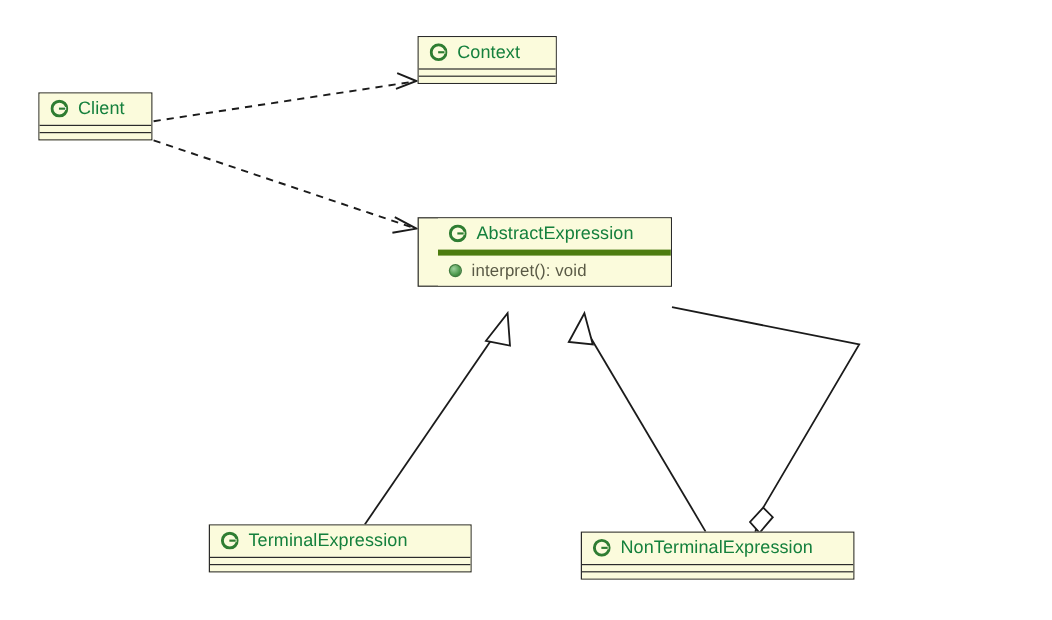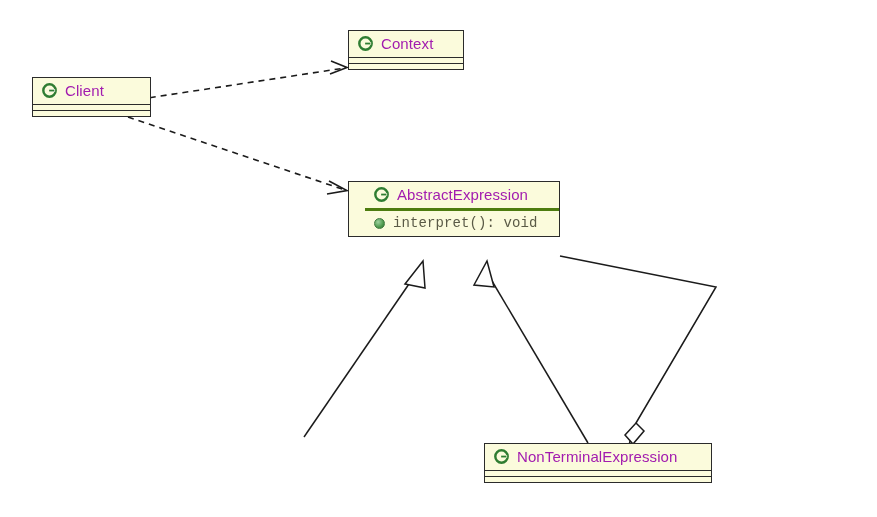--- a/index.html
+++ b/index.html
@@ -38,36 +38,35 @@
     gap: 8px;
     background: #fbfbdc;
   }
   .compartment-members {
     display: flex;
     flex-direction: column;
     justify-content: center;
     padding: 4px 10px 5px 9px;
     gap: 8px;
     background: #fbfbdc;
-    border-top: 3px solid #4d7c0f;
-    font-family: Liberation Mono, monospace;
+    border-top: 5px solid #4d7c0f;
   }
   .member-row {
     display: flex;
     align-items: center;
     gap: 8px;
   }
   .compartment-empty {
     height: 5px;
     background: #fbfbdc;
     border-top: 1px solid #2b2b2b;
   }
   .class-name {
     font-size: 15px;
-    color: #a21caf;
+    color: #15803d;
     white-space: nowrap;
     letter-spacing: 0.1px;
   }
   .member-name {
     font-size: 14px;
     color: #5a5a46;
     white-space: nowrap;
     letter-spacing: 0.1px;
   }
   .icon-class {
@@ -81,21 +80,21 @@
     flex: 0 0 auto;
     width: 11px;
     height: 11px;
     border-radius: 50%;
     background: radial-gradient(circle at 35% 33%, #9fd19f 0%, #4e9a4e 60%, #2f6b2f 100%);
     border: 1px solid #3f7a3f;
     box-sizing: border-box;
   }
 
   
-  #class-client            { left: 32px;  top: 77px;  width: 119px; }
+  #class-client            { left: 32px;  top: 77px;  width: 95px; }
   #class-context           { left: 348px; top: 30px;  width: 116px; }
   #class-abstractexpression{ left: 348px; top: 181px; width: 212px; padding-left: 16px; }
   #class-terminalexpression{ left: 174px; top: 437px; width: 219px; }
   #class-nonterminal       { left: 484px; top: 443px; width: 228px; }
 </style>
 </head>
 <body>
 
 <div id="canvas">
 
@@ -170,20 +169,34 @@
       <span class="class-name">AbstractExpression</span>
     </div>
     <div class="compartment-members">
       <div class="member-row">
         <span class="icon-method"></span>
         <span class="member-name">interpret(): void</span>
       </div>
     </div>
   </div>
 
+  <div class="uml-class" id="class-terminalexpression">
+    <div class="compartment-title">
+      <span class="icon-class">
+        <svg viewBox="0 0 16 16" width="15" height="15">
+          <circle cx="8" cy="8" r="6.6" fill="none" stroke="#2f7d32" stroke-width="2.6"></circle>
+          <rect x="7.6" y="6.6" width="6.4" height="2.7" fill="#fbfbdc"></rect>
+          <rect x="7.6" y="7.1" width="5.6" height="1.9" fill="#2f7d32"></rect>
+        </svg>
+      </span>
+      <span class="class-name">TerminalExpression</span>
+    </div>
+    <div class="compartment-empty"></div>
+    <div class="compartment-empty"></div>
+  </div>
 
   <div class="uml-class" id="class-nonterminal">
     <div class="compartment-title">
       <span class="icon-class">
         <svg viewBox="0 0 16 16" width="15" height="15">
           <circle cx="8" cy="8" r="6.6" fill="none" stroke="#2f7d32" stroke-width="2.6"></circle>
           <rect x="7.6" y="6.6" width="6.4" height="2.7" fill="#fbfbdc"></rect>
           <rect x="7.6" y="7.1" width="5.6" height="1.9" fill="#2f7d32"></rect>
         </svg>
       </span>

